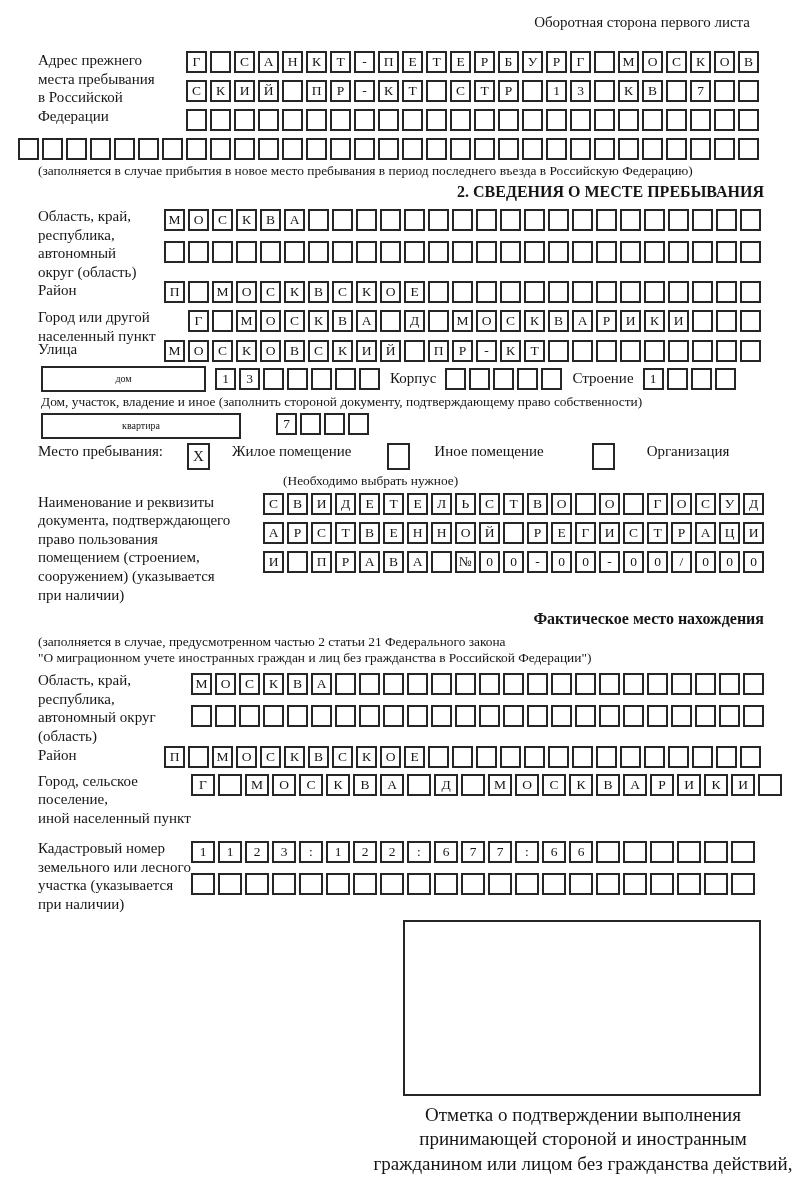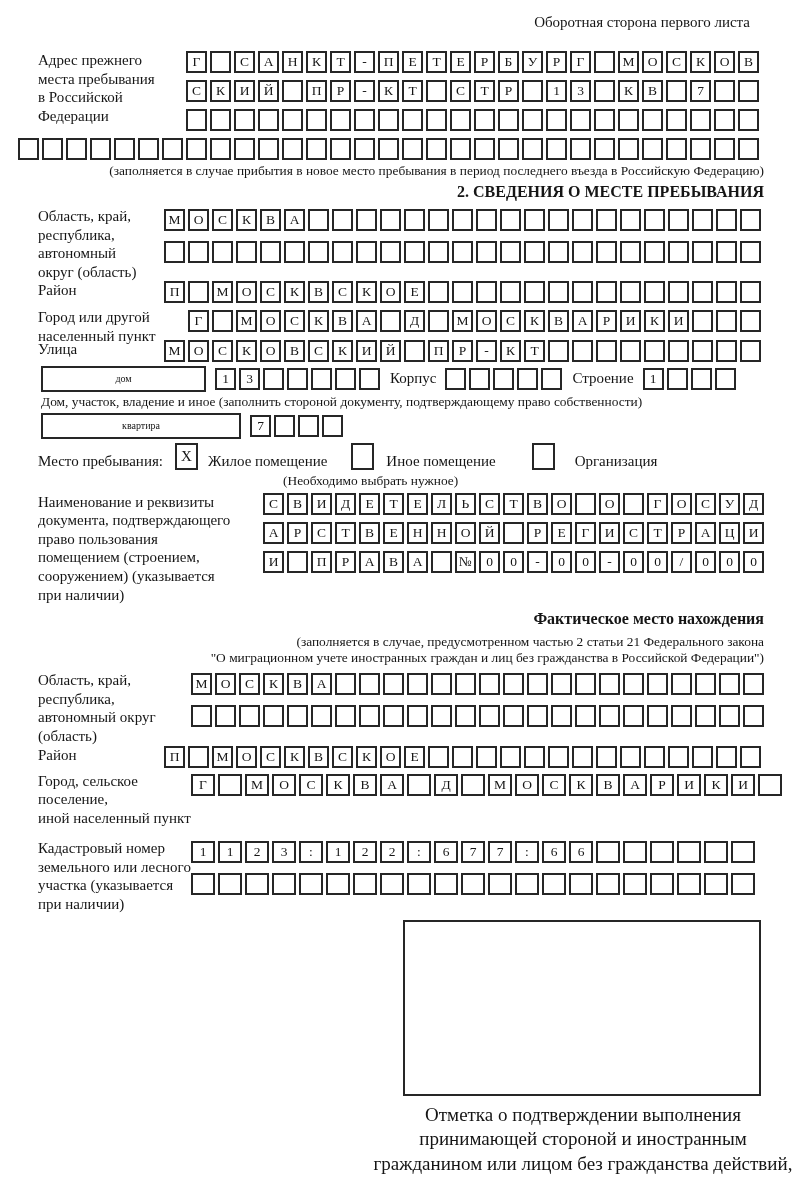--- a/index.html
+++ b/index.html
@@ -13,32 +13,32 @@
   .w225{width:225px;} .w153{width:153px;}
   .cells{display:flex;gap:3px;flex-wrap:nowrap;}
   .cell{box-sizing:border-box;width:21px;height:22px;border:2px solid #262626;
         display:inline-flex;align-items:center;justify-content:center;
         font-size:13.5px;background:#fff;flex-shrink:0;}
   .cell.w{width:24px;}
   .rowgap{margin-bottom:7px;}
   .rowgap10{margin-bottom:10px;}
   .fullrow{margin-left:-20px;}
   .cap{font-size:13.4px;}
-  .cap-center{text-align:right;}
+  .cap-center{text-align:left;}
   .sect-title{font-size:16px;font-weight:bold;text-align:right;}
   .namedbox{box-sizing:border-box;border:2px solid #262626;height:26px;
         display:flex;align-items:center;justify-content:center;font-size:10px;
         flex-shrink:0;}
   .dombox{width:165px;margin-left:3px;margin-right:9px;}
   .kvbox{width:200px;margin-left:3px;margin-right:9px;}
   .inline-lbl{font-size:15px;padding:3px 9px 0 10px;white-space:nowrap;}
   .chk{box-sizing:border-box;width:23px;height:27px;border:2px solid #262626;
         display:inline-flex;align-items:center;justify-content:center;
         font-size:15px;flex-shrink:0;}
-  .mesto-row{display:flex;align-items:flex-end;font-size:15px;margin-bottom:3px;}
+  .mesto-row{display:flex;align-items:flex-start;font-size:15px;margin-bottom:3px;gap:12px;}
   .stamp-box{box-sizing:border-box;border:2px solid #262626;width:358px;
         height:176px;margin-left:365px;background:#fff;}
   .stamp-cap{width:430px;margin-left:330px;text-align:center;font-size:19px;
         line-height:1.3;margin-top:7px;}
   .mb2{margin-bottom:2px;} .mb3{margin-bottom:3px;} .mb4{margin-bottom:4px;}
   .mb5{margin-bottom:5px;} .mb6{margin-bottom:6px;}
   .indent24{margin-left:24px;}
   .pad-top2{padding-top:2px;}
 </style>
 </head>
@@ -349,21 +349,21 @@
     <span class="inline-lbl" style="padding-top:0;">Строение</span>
     <div class="cells">
         <span class="cell">1</span>
         <span class="cell"></span>
         <span class="cell"></span>
         <span class="cell"></span>
       </div>
   </div>
   <div class="cap mb3" style="margin-left:3px;">Дом, участок, владение и иное (заполнить стороной документу, подтверждающему право собственности)</div>
 
-  <div class="row mb4" style="align-items:center;">
+  <div class="row mb4" style="gap:26px;">
     <div class="namedbox kvbox">квартира</div>
     <div class="cells">
         <span class="cell">7</span>
         <span class="cell"></span>
         <span class="cell"></span>
         <span class="cell"></span>
       </div>
   </div>
 
   <div class="mesto-row">

